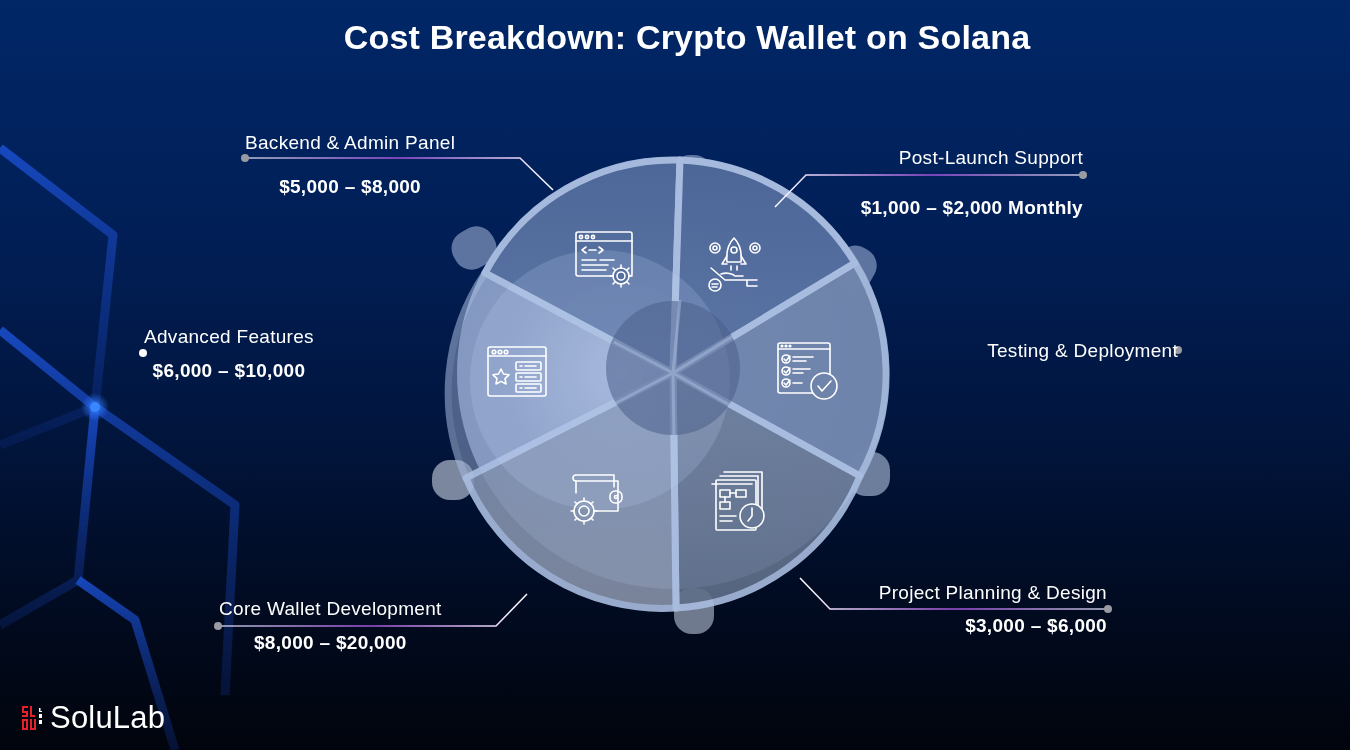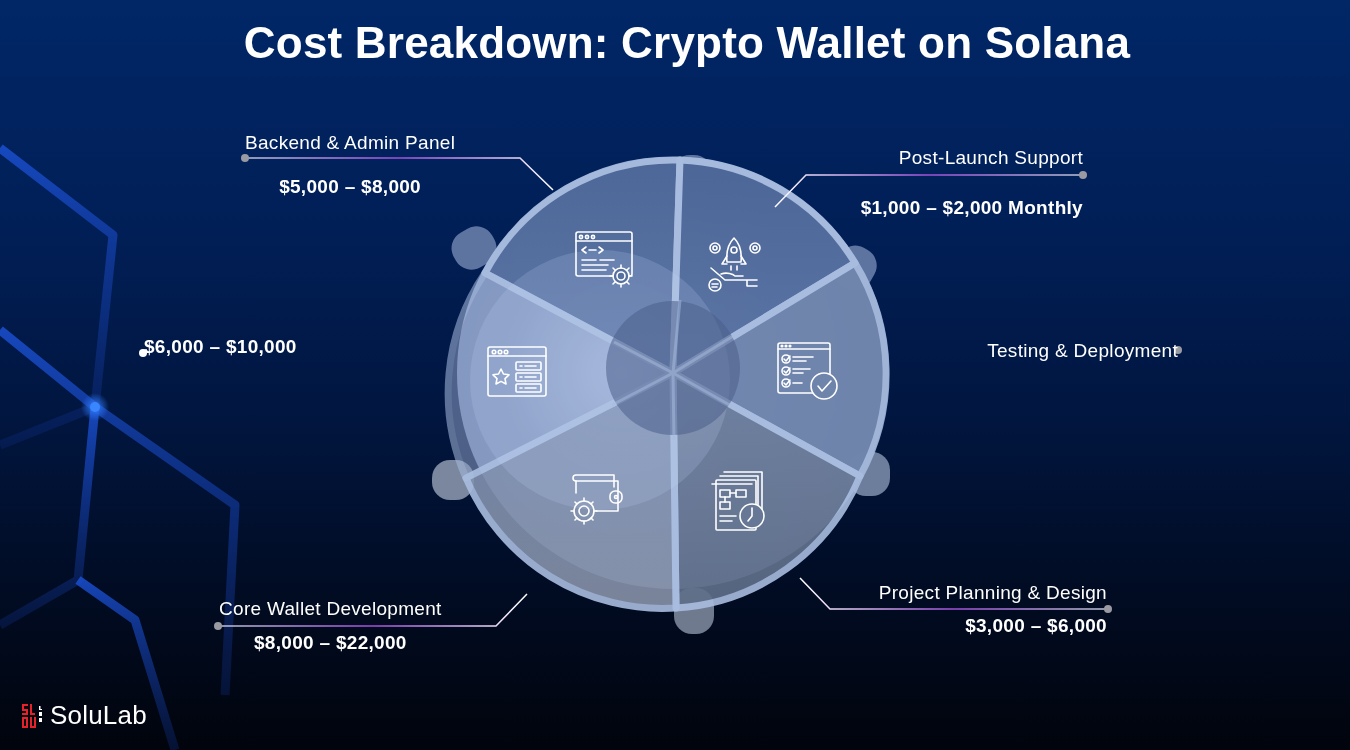--- a/index.html
+++ b/index.html
@@ -6,33 +6,33 @@
     html, body { width: 1350px; height: 750px; overflow: hidden; }
     body {
       position: relative;
       font-family: "Liberation Sans", sans-serif;
       background: linear-gradient(180deg, #012767 0%, #011f57 30%, #011640 55%, #010c24 78%, #01040c 100%);
       color: #ffffff;
     }
     .bg-deco { position: absolute; left: 0; top: 0; width: 1350px; height: 750px; pointer-events: none; }
     .title {
       position: absolute; left: 0; top: 18px; width: 1350px; text-align: center;
-      font-size: 44px; font-weight: bold; letter-spacing: 0.2px; padding-left: 24px;
+      font-size: 34px; font-weight: bold; letter-spacing: 0.2px; padding-left: 24px;
     }
     .wheel { position: absolute; left: 0; top: 0; width: 1350px; height: 750px; }
     .label {
       position: absolute; font-size: 19px; line-height: 24px; white-space: nowrap; text-align: center;
     }
     .label .name { font-weight: normal; letter-spacing: 0.3px; }
     .label .cost { font-weight: bold; margin-top: 10px; letter-spacing: 0.3px; }
     .label.right { text-align: right; }
     .logo {
       position: absolute; left: 22px; top: 700px; display: flex; align-items: center; gap: 6px;
     }
-    .logo-text { font-size: 26px; color: #ffffff; letter-spacing: 0.2px; }
+    .logo-text { font-size: 31px; color: #ffffff; letter-spacing: 0.2px; }
   </style>
 </head>
 <body>
 
 <svg class="bg-deco" viewBox="0 0 1350 750">
   <defs>
     <linearGradient id="hexfade" x1="0" y1="0" x2="0" y2="1">
       <stop offset="0" stop-color="#1a4fd0" stop-opacity="0.85"></stop>
       <stop offset="1" stop-color="#0d2a7a" stop-opacity="0.35"></stop>
     </linearGradient>
@@ -250,30 +250,31 @@
   <div class="name">Backend &amp; Admin Panel</div>
   <div class="cost" style="margin-top:20px;">$5,000 – $8,000</div>
 </div>
 
 <div class="label right" style="right:267px; top:146px;">
   <div class="name">Post-Launch Support</div>
   <div class="cost" style="margin-top:26px;">$1,000 – $2,000 Monthly</div>
 </div>
 
 <div class="label" style="left:144px; top:325px;">
+  <div class="name">Advanced Features</div>
   <div class="cost" style="margin-top:10px;">$6,000 – $10,000</div>
 </div>
 
 <div class="label right" style="right:172px; top:339px;">
   <div class="name">Testing &amp; Deployment</div>
 </div>
 
 <div class="label" style="left:219px; top:597px;">
   <div class="name">Core Wallet Development</div>
-  <div class="cost" style="margin-top:10px;">$8,000 – $22,000</div>
+  <div class="cost" style="margin-top:10px;">$8,000 – $20,000</div>
 </div>
 
 <div class="label right" style="right:243px; top:581px;">
   <div class="name">Project Planning &amp; Design</div>
   <div class="cost" style="margin-top:9px;">$3,000 – $6,000</div>
 </div>
 
 <div class="logo">
   <svg width="22" height="24" viewBox="0 0 22 24">
     <g fill="#e8202a">

